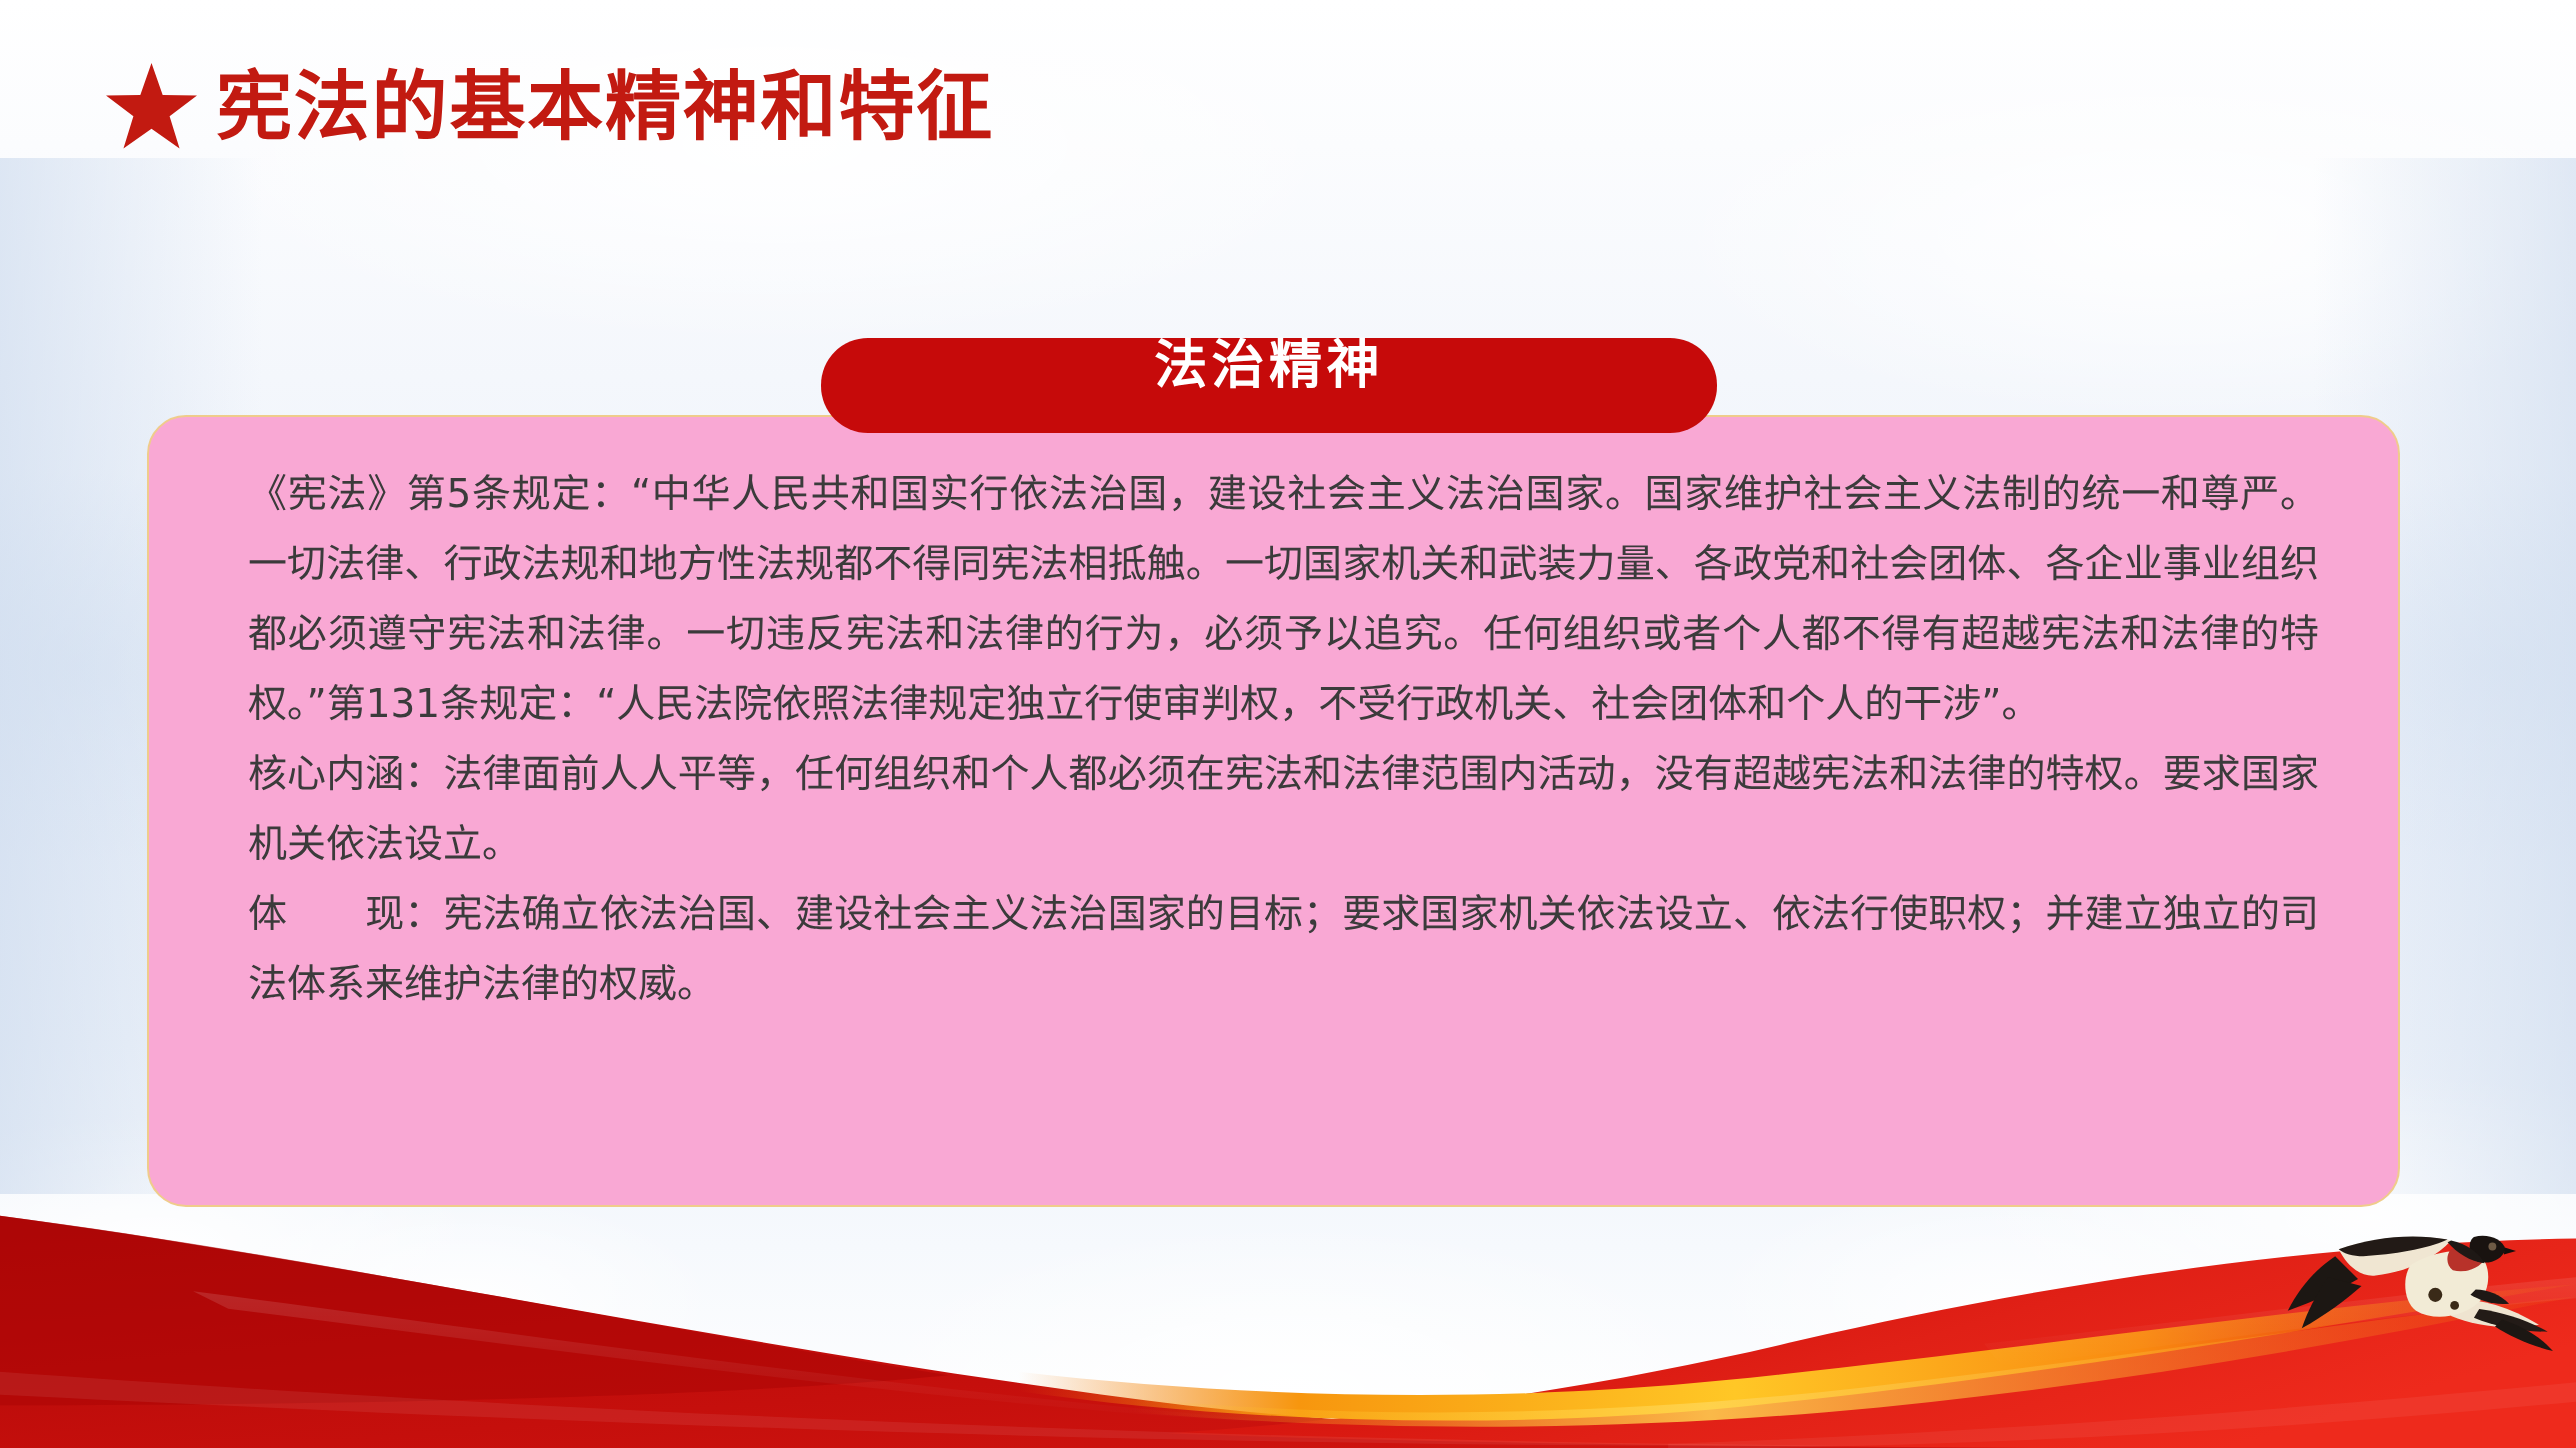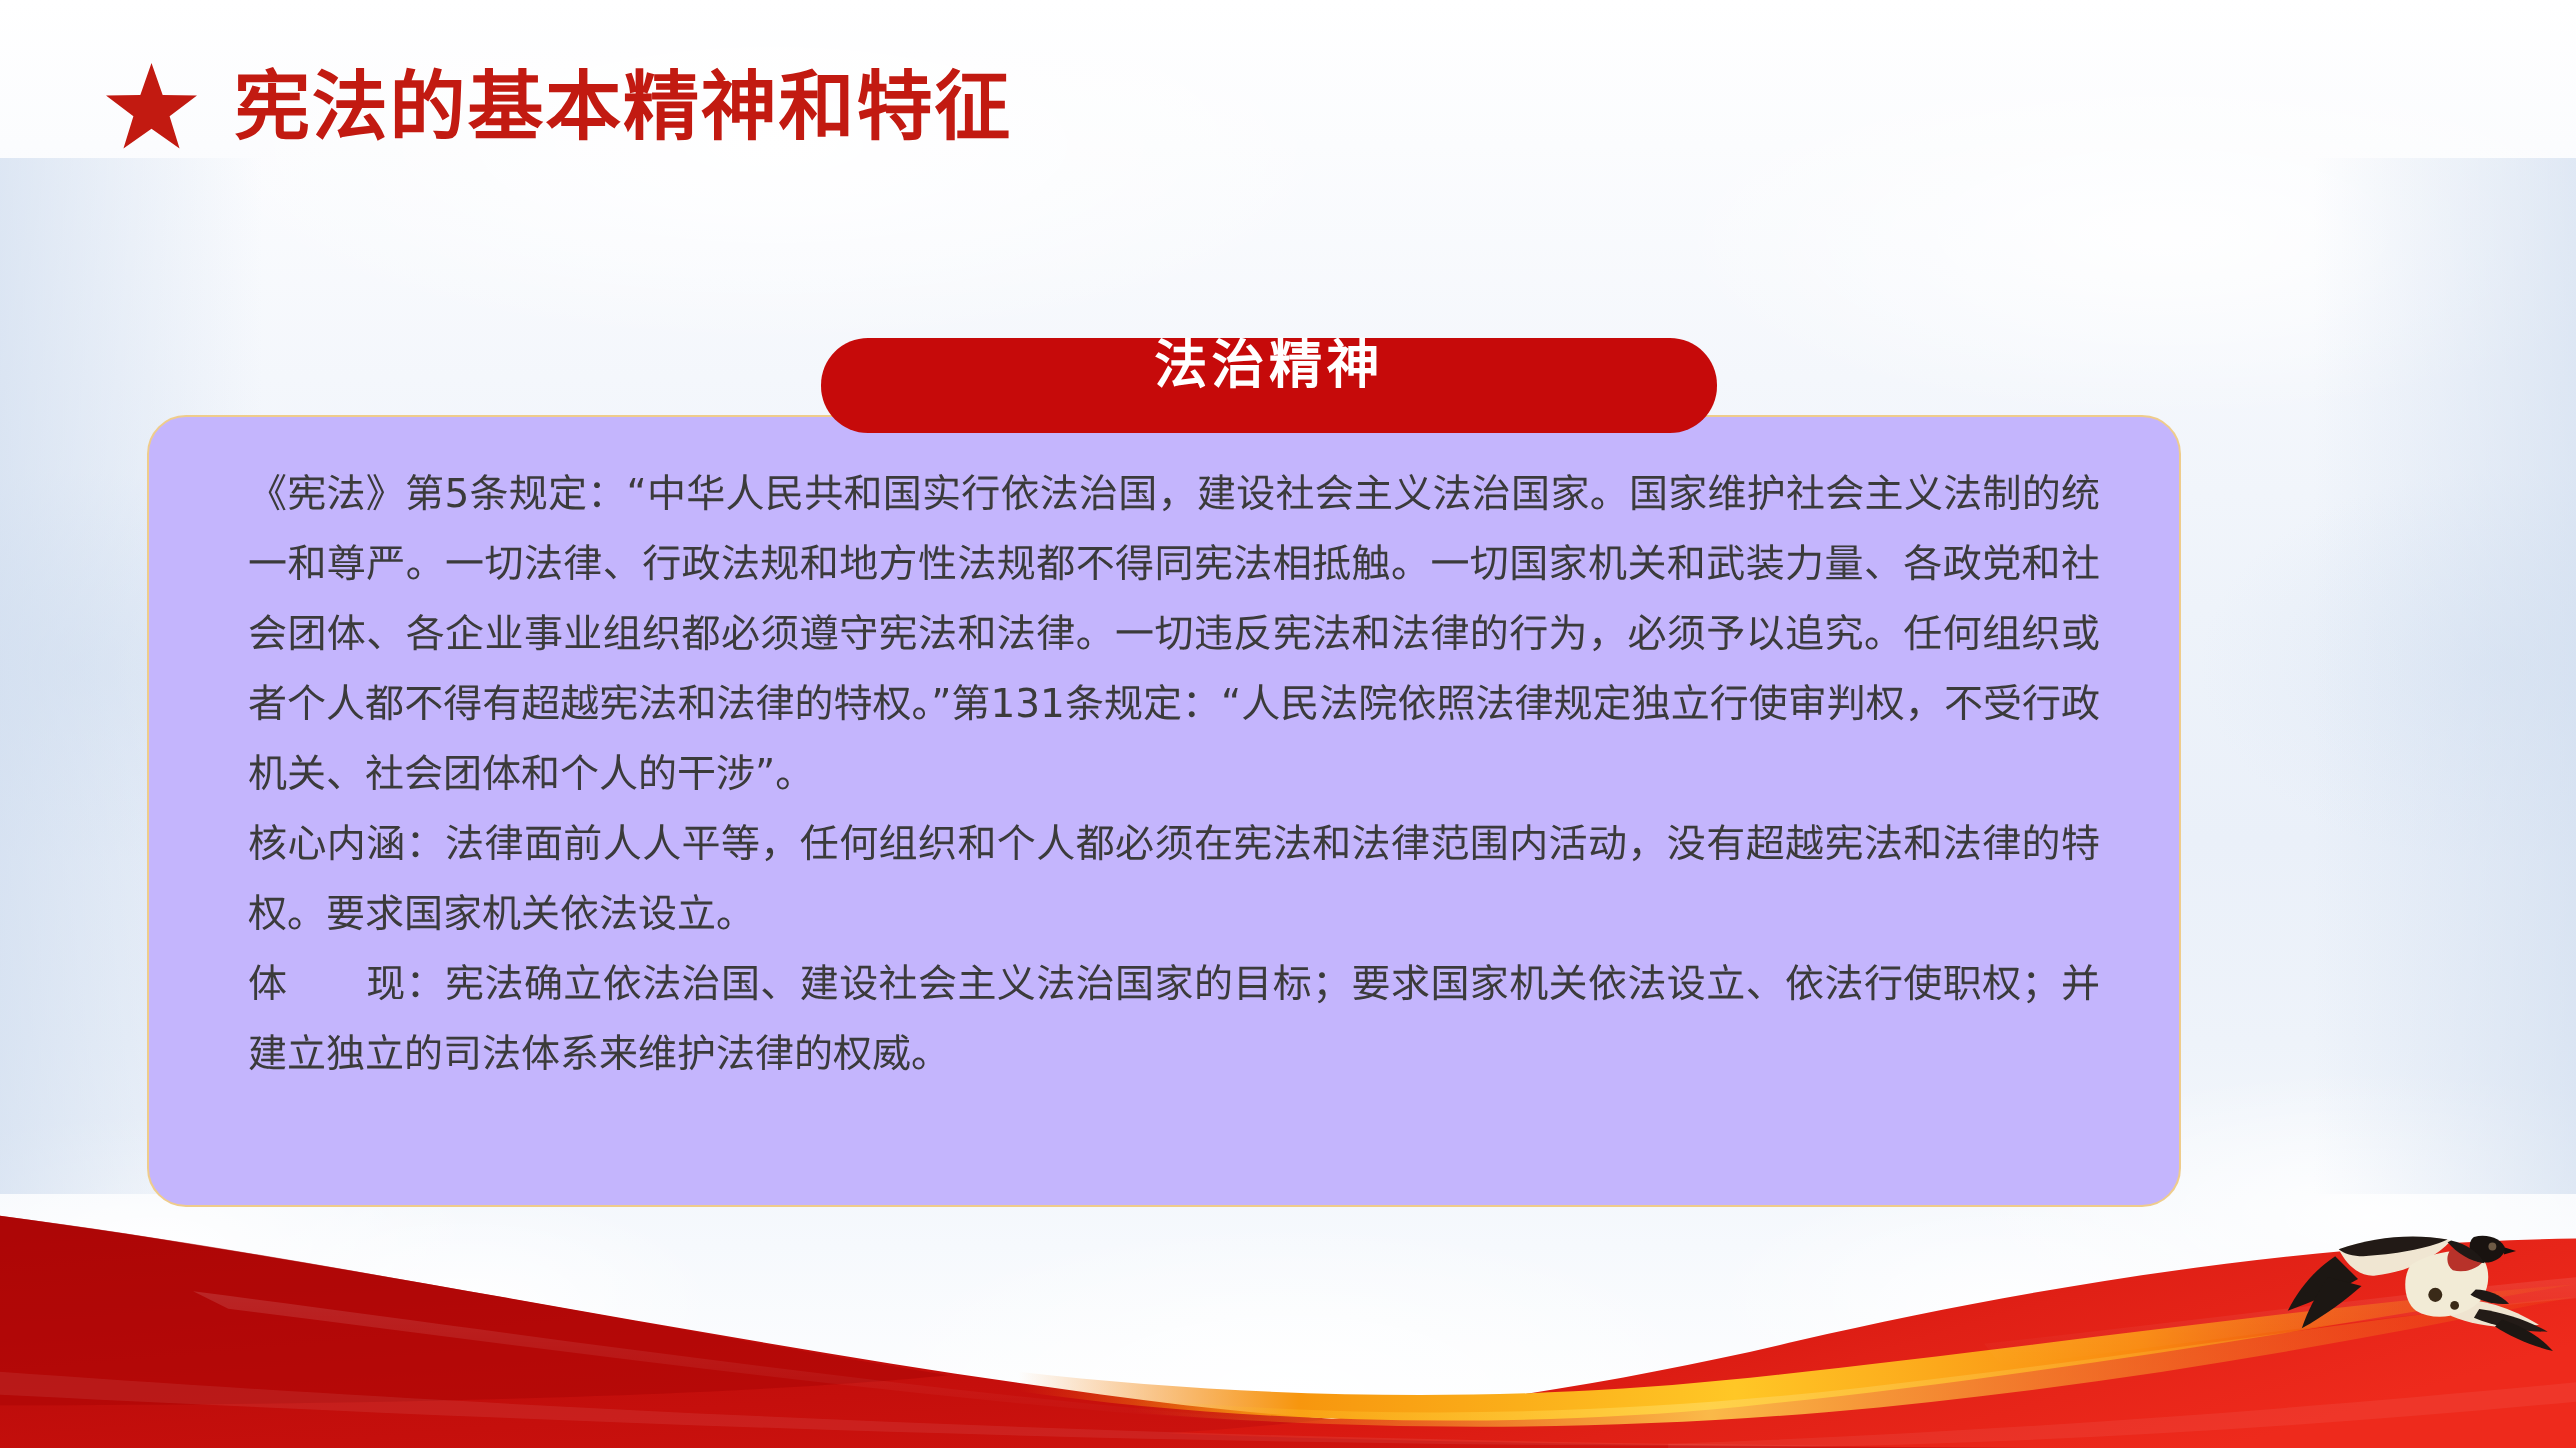--- a/index.html
+++ b/index.html
@@ -65,21 +65,21 @@
     background: linear-gradient(270deg, rgba(205,219,238,.6) 0%, rgba(205,219,238,0) 100%);
   }
 
   
   .title-row {
     position: absolute;
     left: 104px;
     top: 54px;
     display: flex;
     align-items: center;
-    gap: 35px;
+    gap: 17px;
     height: 105px;
   }
   .star-icon {
     width: 95px;
     height: 91px;
     display: block;
   }
   .page-title {
     font-family: "DejaVu Serif", "Liberation Serif", serif;
     font-weight: 700;
@@ -110,23 +110,23 @@
     font-size: 53px;
     line-height: 1;
     letter-spacing: 4.4px;
   }
 
   
   .card {
     position: absolute;
     left: 147px;
     top: 415px;
-    width: 2034px;
+    width: 2253px;
     height: 792px;
-    background: #c4b5fd;
+    background: #f9a8d4;
     border: 2.6px solid #EFCC8B;
     border-radius: 39px;
     box-sizing: border-box;
     z-index: 2;
   }
   .card-body {
     position: absolute;
     left: 99px;
     right: 79px;
     top: 42px;

